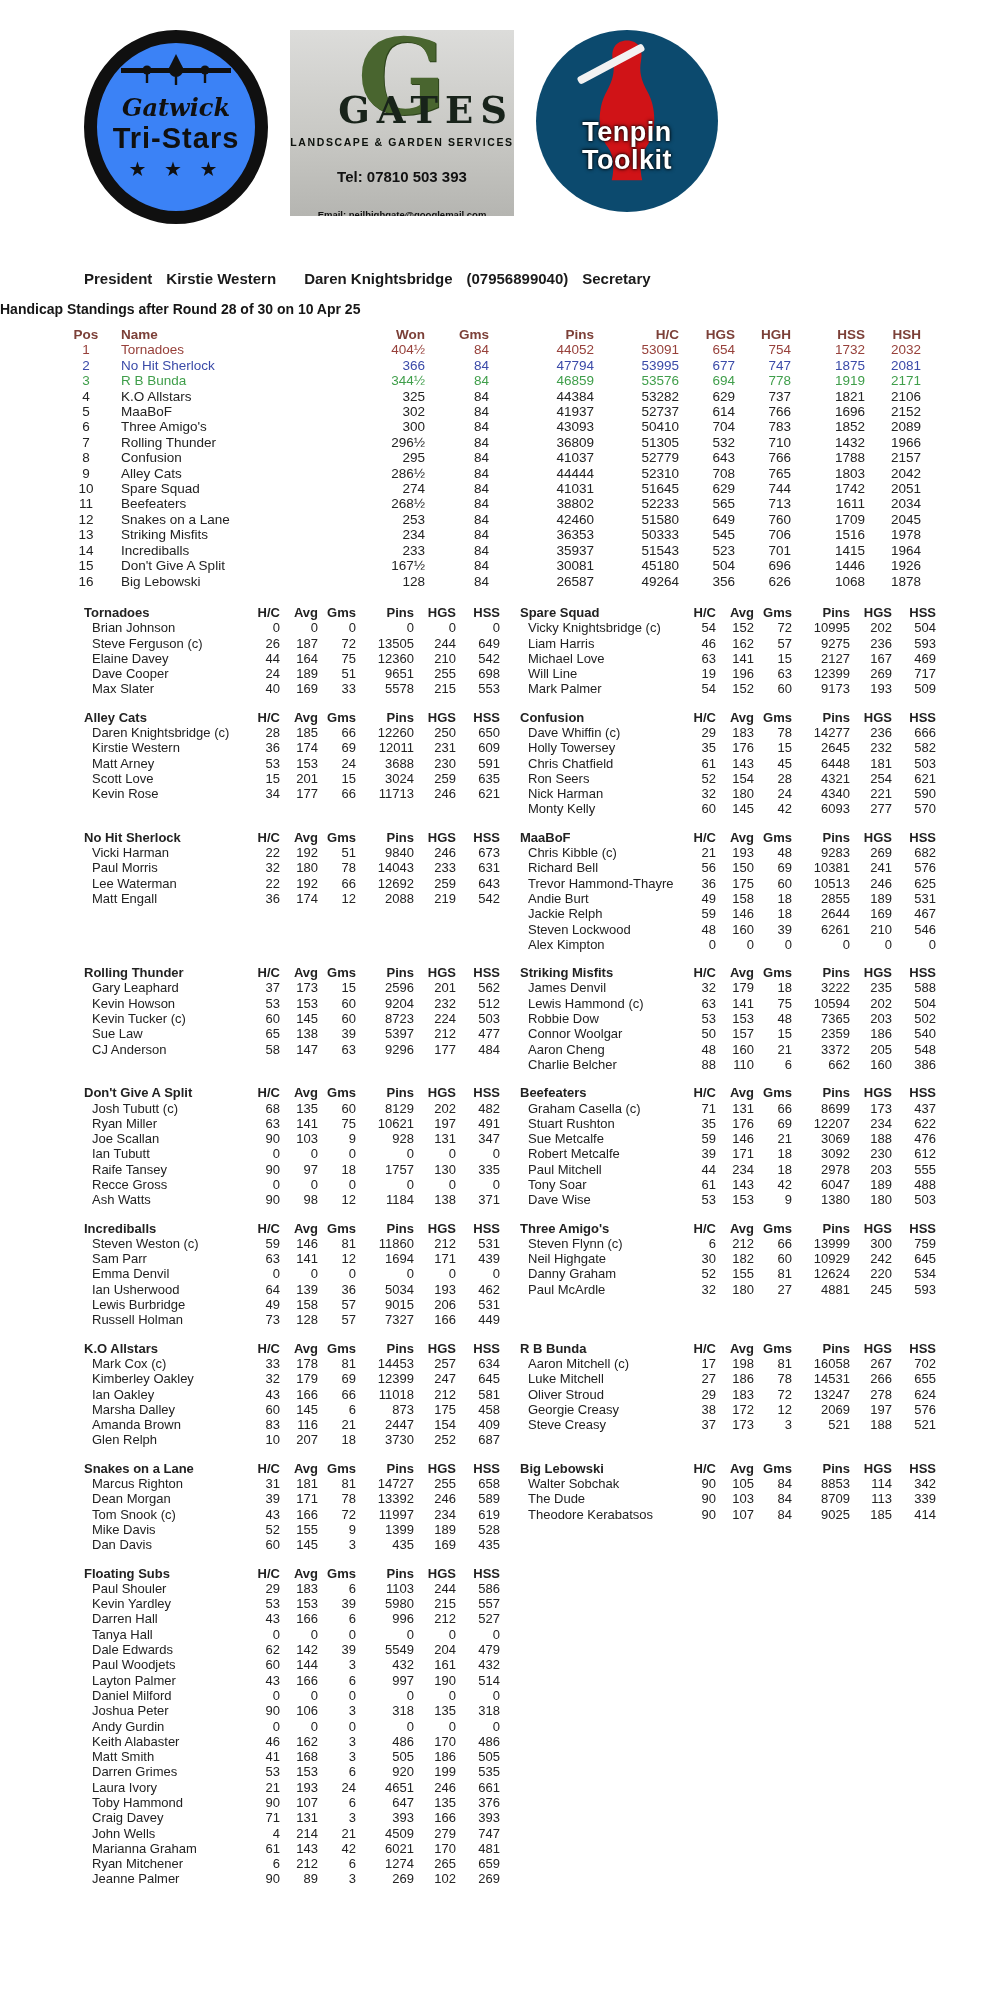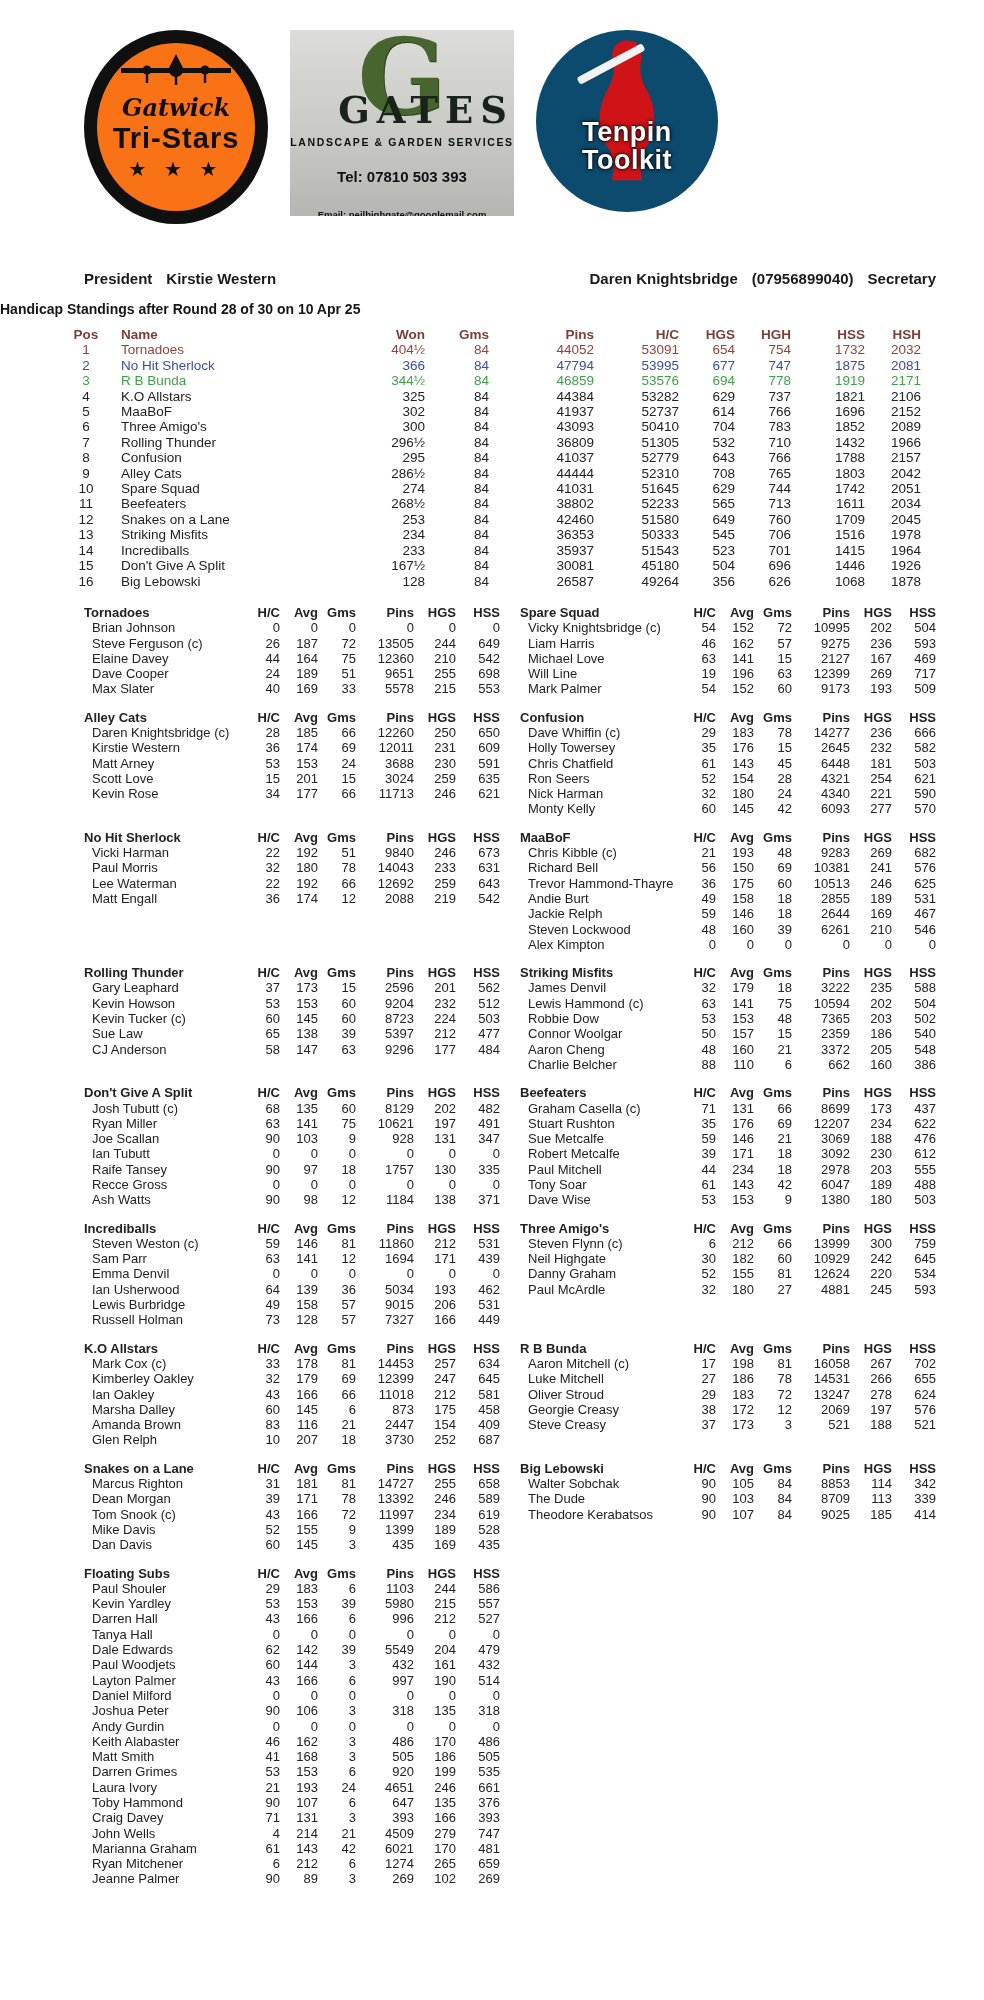--- a/index.html
+++ b/index.html
@@ -2,21 +2,21 @@
 <html><head>
 <meta charset="utf-8">
 <style>
   html,body{margin:0;padding:0;background:#e8e8e8;}
   .page{position:relative;width:984px;height:2000px;margin:0 auto;background:#ffffff;
         font-family:"Liberation Sans",sans-serif;color:#222;overflow:hidden;}
 
   
   .logos{display:flex;align-items:flex-start;padding:30px 0 0 84px;height:205px;}
   .ts-logo{width:184px;height:194px;border:13px solid #101010;border-radius:50%;
-           box-sizing:border-box;text-align:center;position:relative;background:#f97316;}
+           box-sizing:border-box;text-align:center;position:relative;background:#3b82f6;}
   .ts-plane{margin-top:10px;}
   .ts-script{font-family:"DejaVu Serif",serif;font-style:italic;font-weight:bold;font-size:24px;color:#101010;margin-top:2px;}
   .ts-main{font-weight:bold;font-size:29px;letter-spacing:1px;color:#101010;margin-top:0px;}
   .ts-stars{font-size:20px;color:#101010;letter-spacing:6px;margin-top:2px;}
   .gates-logo{width:224px;height:186px;margin-left:22px;background:linear-gradient(180deg,#dcdcda 0%,#c9c9c5 55%,#b5b5b1 100%);
               position:relative;text-align:center;overflow:hidden;}
   .gates-g{position:absolute;top:-14px;left:0;right:0;font-family:"DejaVu Serif",serif;
            font-size:104px;font-weight:bold;color:#49652f;text-shadow:1px 1px 0 #2e441c;}
   .gates-word{position:absolute;top:58px;left:0;right:0;font-family:"DejaVu Serif",serif;
               font-size:37px;font-weight:bold;letter-spacing:7px;color:#18231a;text-align:right;}
@@ -27,21 +27,21 @@
   .tt-logo{width:182px;height:182px;margin-left:22px;border-radius:50%;background:#0c4a6e;
            position:relative;overflow:hidden;}
   .tt-pin{position:absolute;left:50px;top:8px;}
   .tt-knife{position:absolute;left:38px;top:30px;width:74px;height:8px;background:#f2f2f2;
             transform:rotate(-28deg);border-radius:3px;}
   .tt-text{position:absolute;left:0;right:0;top:88px;text-align:center;color:#fff;font-weight:bold;
            font-size:27px;line-height:28px;letter-spacing:0.5px;text-shadow:0 0 4px #000,0 0 2px #000;}
 
   
   .officials{margin:34px 48px 0 84px;font-size:15px;font-weight:bold;color:#1a1a1a;}
-  .off-row{display:flex;justify-content:space-between;line-height:20px;gap:7px;}
+  .off-row{display:flex;line-height:20px;}
   .off-left span{margin-right:14px;}
   .off-right span{margin-left:14px;}
 
   
   .title{font-size:14px;font-weight:bold;color:#161616;margin-top:12px;}
 
   
   .standings{margin:10px auto 0 auto;width:858px;}
   .st-row{display:grid;grid-template-columns:46px 230px 86px 64px 105px 85px 56px 56px 74px 56px;
           line-height:15.4px;font-size:13.5px;}

